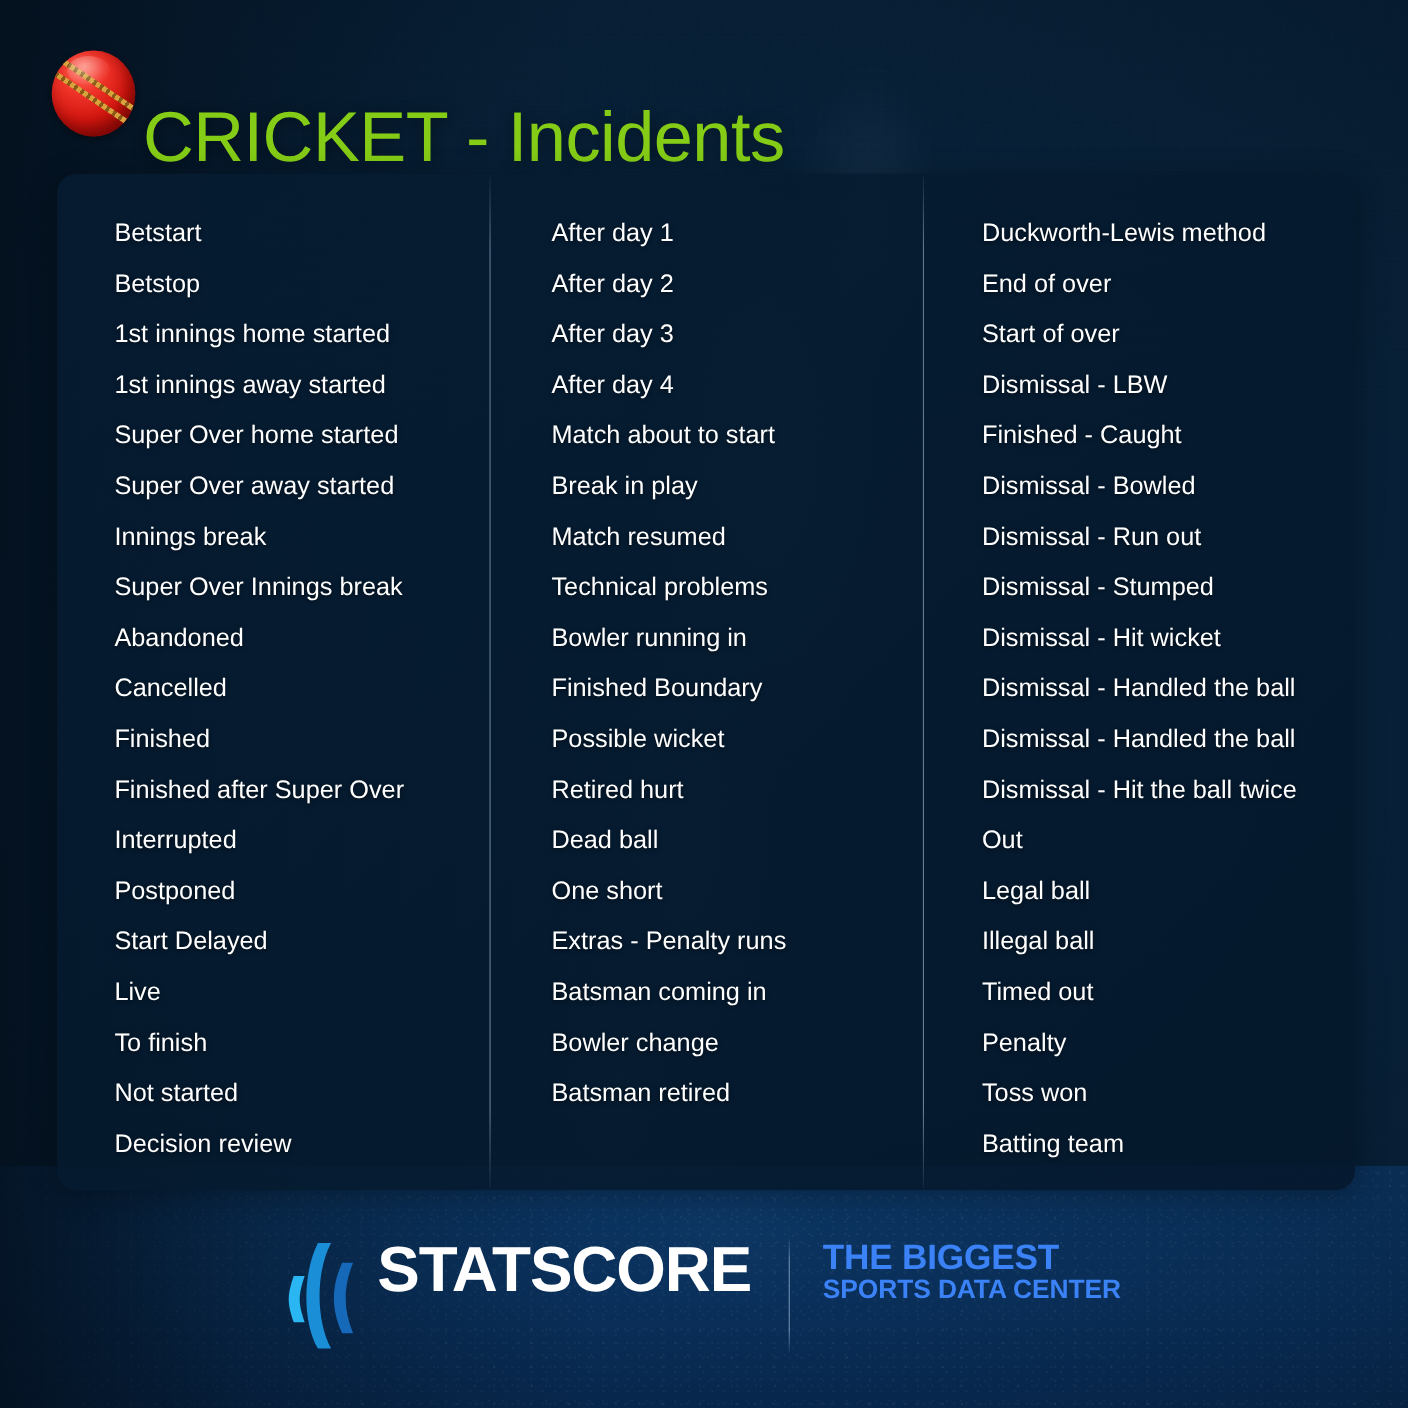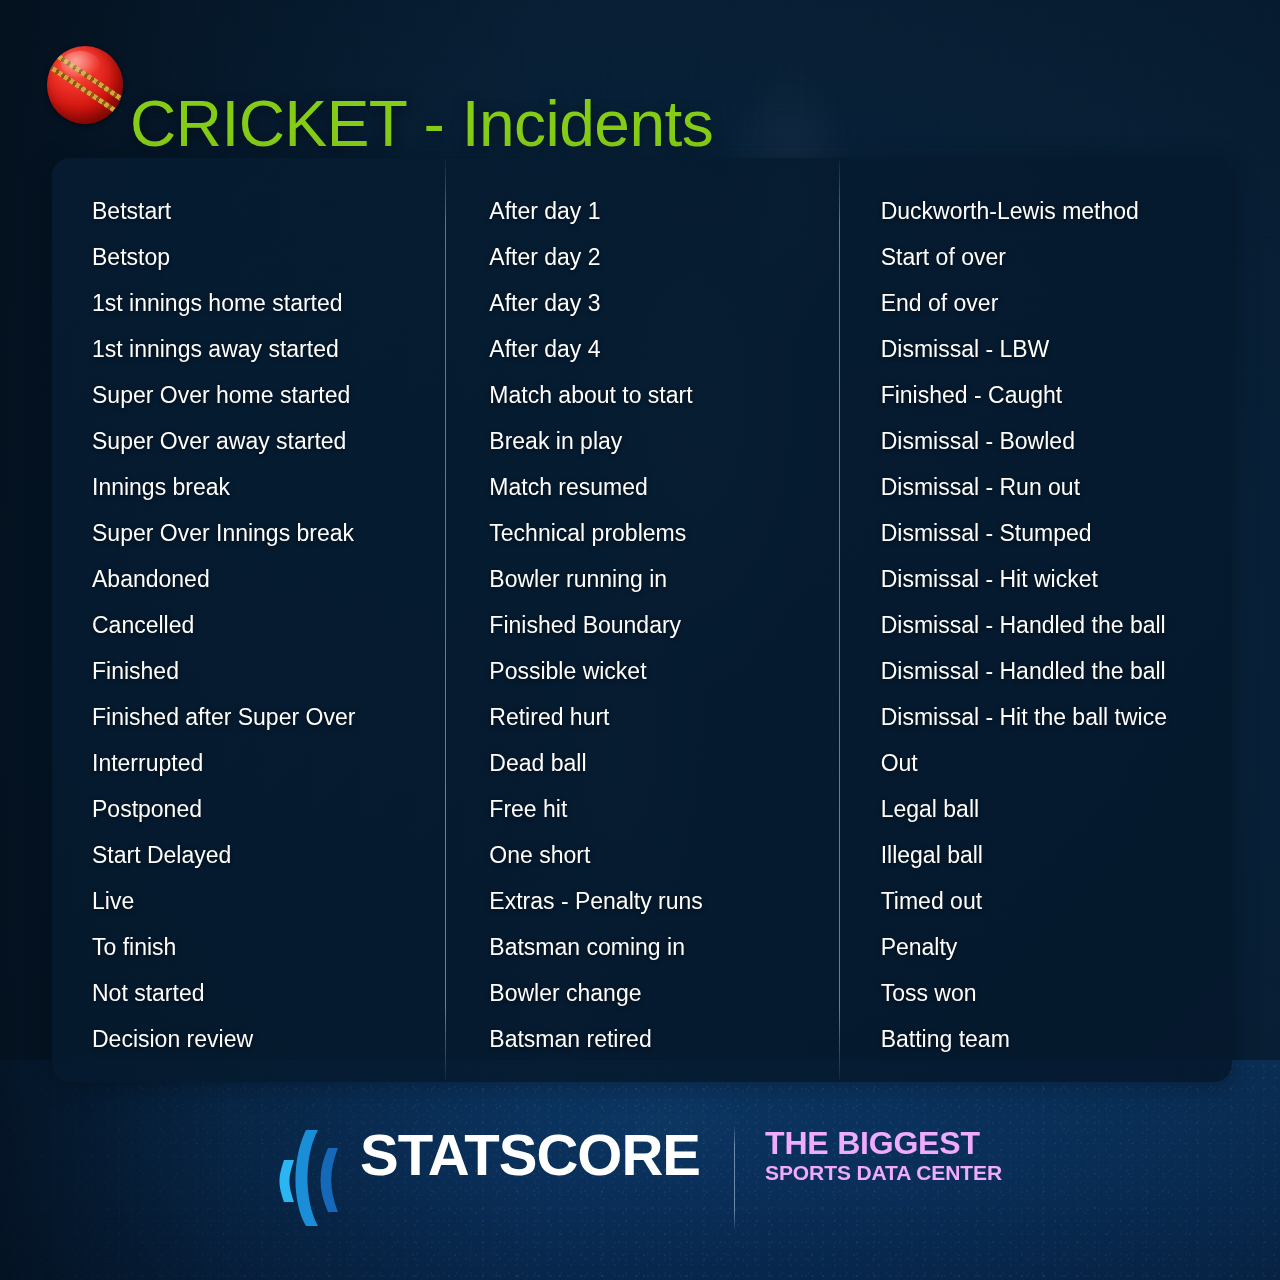--- a/index.html
+++ b/index.html
@@ -100,21 +100,21 @@
   #panel {
     position:absolute; left:52px; top:158px; width:1180px; height:924px;
     background: linear-gradient(135deg, rgba(6,28,50,0.86) 0%, rgba(5,26,46,0.88) 45%, rgba(5,24,44,0.90) 100%);
     border-radius:18px;
     box-shadow: 0 4px 26px rgba(0,0,0,0.30);
     display:flex;
     overflow:hidden;
   }
   .col {
     flex:1 1 0;
-    padding:30px 0 0 4px;
+    padding:30px 0 0 16px;
     position:relative;
   }
   .col + .col::before {
     content:"";
     position:absolute; left:0; top:2px; bottom:2px;
     width:1px;
     background: linear-gradient(180deg, rgba(185,212,236,0.05) 0%, rgba(185,212,236,0.50) 7%, rgba(185,212,236,0.55) 92%, rgba(185,212,236,0.06) 100%);
   }
   .col ul { list-style:none; }
   .col li {
@@ -143,26 +143,26 @@
     color:#ffffff;
     letter-spacing:-1px;
     line-height:58px;
     white-space:nowrap;
   }
   #logodiv {
     width:1px; height:104px;
     background: linear-gradient(180deg, rgba(190,215,238,0.05), rgba(190,215,238,0.55) 20%, rgba(190,215,238,0.55) 80%, rgba(190,215,238,0.05));
     margin:0 30px 0 34px;
   }
-  #tagline { color:#f0abfc; }
+  #tagline { color:#3b82f6; }
   #tag1 {
     font-size:32px; font-weight:700; letter-spacing:-0.2px; line-height:34px; white-space:nowrap;
   }
   #tag2 {
-    font-size:21px; font-weight:700; letter-spacing:-0.1px; line-height:26px; white-space:nowrap;
+    font-size:24px; font-weight:700; letter-spacing:-0.1px; line-height:26px; white-space:nowrap;
   }
 </style>
 </head>
 <body>
 
 <div id="bg"></div>
 <div id="bgphoto"></div>
 <div id="bgtexture"></div>
 <div id="bggrain"></div>
 <div id="bgvignette"></div>
@@ -208,33 +208,32 @@
         <li>After day 4</li>
         <li>Match about to start</li>
         <li>Break in play</li>
         <li>Match resumed</li>
         <li>Technical problems</li>
         <li>Bowler running in</li>
         <li>Finished Boundary</li>
         <li>Possible wicket</li>
         <li>Retired hurt</li>
         <li>Dead ball</li>
-        <li>Free hit</li>
         <li>One short</li>
         <li>Extras - Penalty runs</li>
         <li>Batsman coming in</li>
         <li>Bowler change</li>
         <li>Batsman retired</li>
       </ul>
   </div>
   <div class="col" id="col3">
     <ul>
         <li>Duckworth-Lewis method</li>
+        <li>End of over</li>
         <li>Start of over</li>
-        <li>End of over</li>
         <li>Dismissal - LBW</li>
         <li>Finished - Caught</li>
         <li>Dismissal - Bowled</li>
         <li>Dismissal - Run out</li>
         <li>Dismissal - Stumped</li>
         <li>Dismissal - Hit wicket</li>
         <li>Dismissal - Handled the ball</li>
         <li>Dismissal - Handled the ball</li>
         <li>Dismissal - Hit the ball twice</li>
         <li>Out</li>

